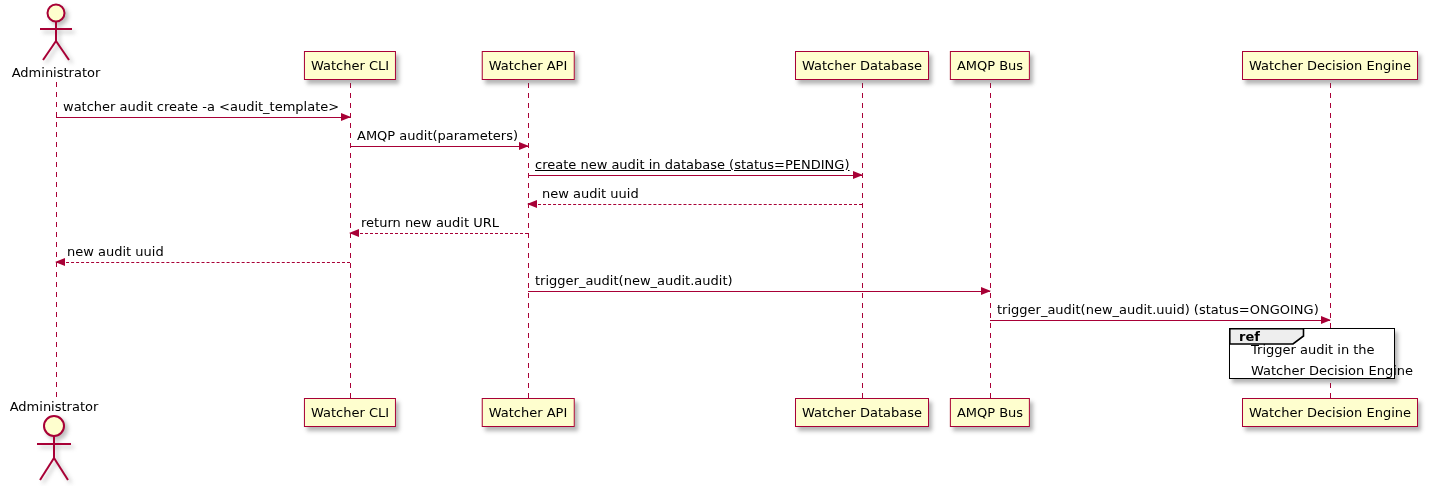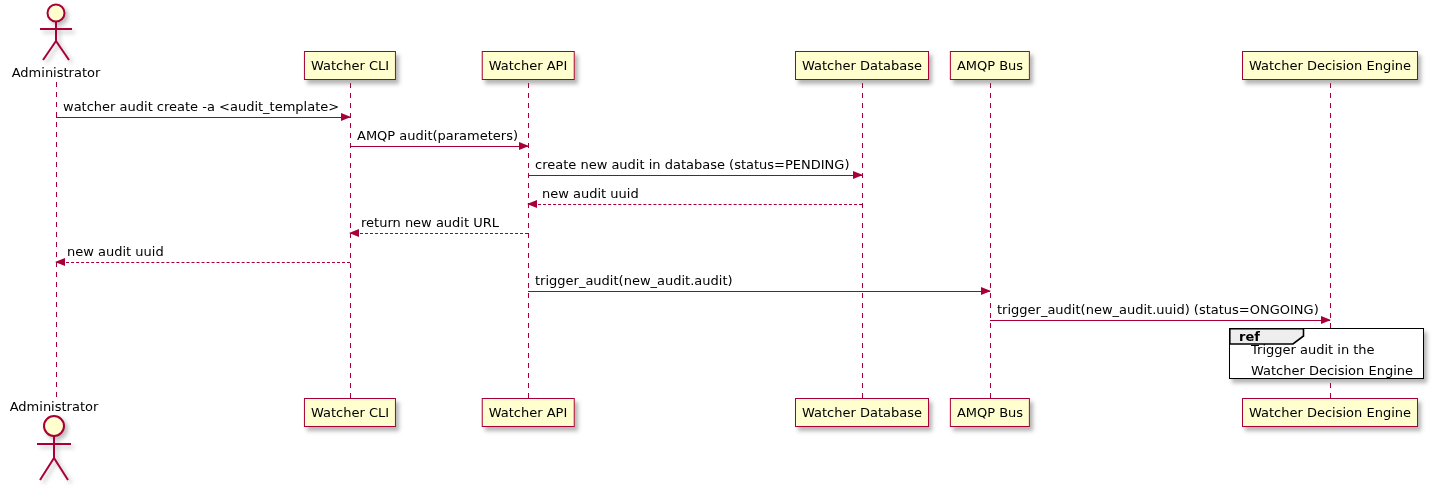--- a/index.html
+++ b/index.html
@@ -76,21 +76,21 @@
     <div class="arrow right"></div>
   </div>
 
   <div class="msg" style="left:350px; top:146px; width:178px;">
     <div class="msg-label" style="left:7px;">AMQP audit(parameters)</div>
     <div class="msg-line solid"></div>
     <div class="arrow right"></div>
   </div>
 
   <div class="msg" style="left:528px; top:175px; width:334px;">
-    <div class="msg-label" style="left:7px;">create new audit in database (status=PENDING)</div>
+    <div class="msg-label" style="left:7px;text-decoration:underline;">create new audit in database (status=PENDING)</div>
     <div class="msg-line solid"></div>
     <div class="arrow right"></div>
   </div>
 
   <div class="msg" style="left:528px; top:204px; width:334px;">
     <div class="msg-label" style="left:14px;">new audit uuid</div>
     <div class="msg-line dashed"></div>
     <div class="arrow left"></div>
   </div>
 
@@ -111,21 +111,21 @@
     <div class="msg-line solid"></div>
     <div class="arrow right"></div>
   </div>
 
   <div class="msg" style="left:990px; top:320px; width:340px;">
     <div class="msg-label" style="left:7px;text-align:center;">trigger_audit(new_audit.uuid) (status=ONGOING)</div>
     <div class="msg-line solid"></div>
     <div class="arrow right"></div>
   </div>
 
-  <div class="ref-box" style="left:1229px; top:328px; width:195px; height:51px;">
+  <div class="ref-box" style="left:1229px; top:328px; width:166px; height:51px;">
     <svg class="ref-tab" width="76" height="17" viewBox="0 0 76 17">
       <polygon points="0.8,0.8 74.5,0.8 74.5,8 64,16 0.8,16" fill="#EEEEEE" stroke="#000000" stroke-width="1.6"></polygon>
     </svg>
     <div class="ref-tab-label">ref</div>
     <div class="ref-line" style="top:13px;">Trigger audit in the</div>
     <div class="ref-line" style="top:34px;">Watcher Decision Engine</div>
   </div>
 
   <div class="participant" style="left:350px; top:398px;">Watcher CLI</div>
   <div class="participant" style="left:528px; top:398px;">Watcher API</div>

